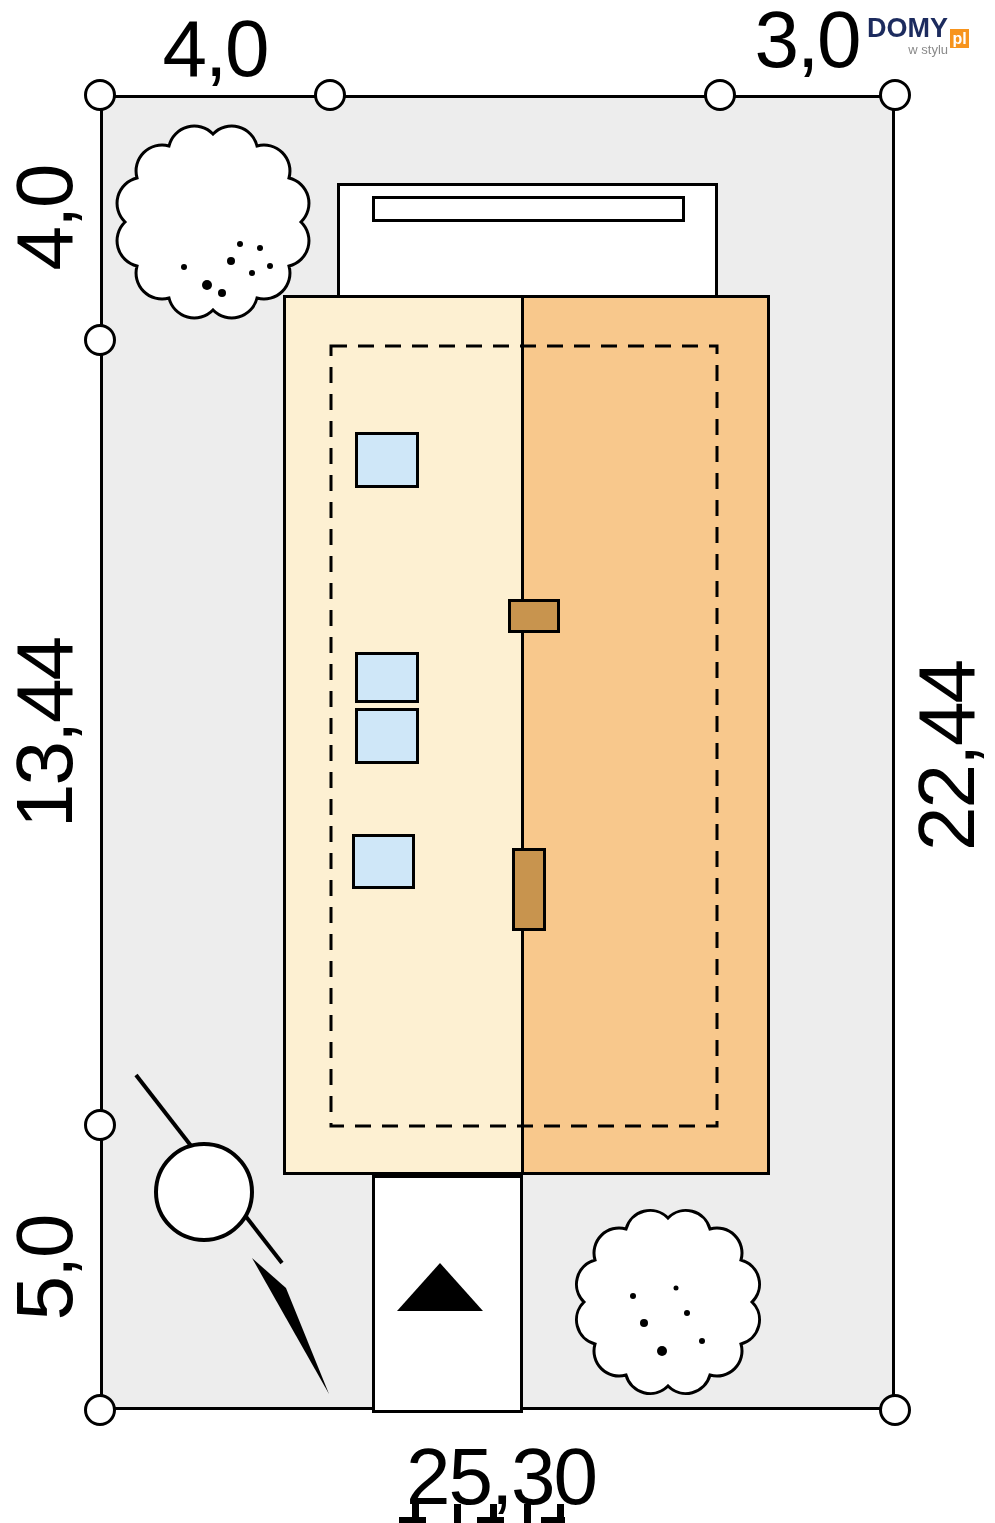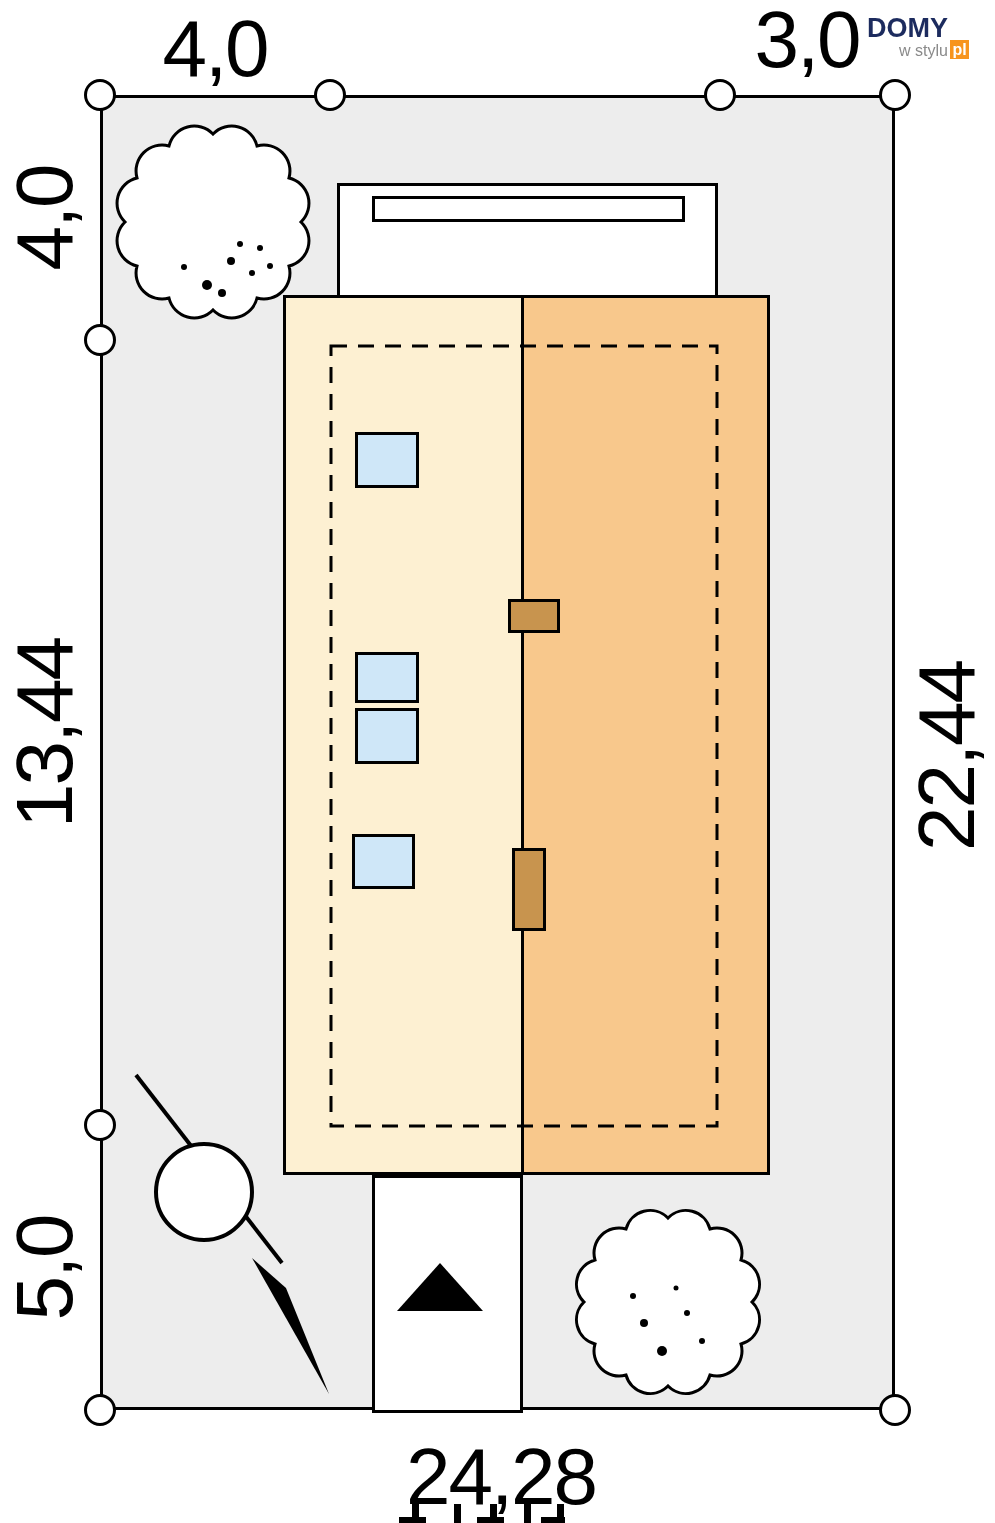--- a/index.html
+++ b/index.html
@@ -26,24 +26,24 @@
   .driveway{left:372px;top:1175px;width:151px;height:238px;background:#fff;border:3px solid var(--line,#000);}
   
   .dim-circle{width:32px;height:32px;border-radius:50%;background:#fff;
               border:3px solid var(--line,#000);transform:translate(-50%,-50%);}
   .dim-label{font-size:80px;letter-spacing:-2px;line-height:1;white-space:nowrap;
              transform:translate(-50%,-50%);}
   .dim-label.vert{transform:translate(-50%,-50%) rotate(-90deg);}
   
   .overlay{left:0;top:0;width:995px;height:1523px;pointer-events:none;}
   
-  .logo{position:absolute;top:15px;right:26px;display:flex;align-items:flex-end;gap:2px;}
+  .logo{position:absolute;top:15px;right:26px;display:flex;align-items:center;gap:2px;}
   .logo-col{display:flex;flex-direction:column;align-items:flex-end;}
   .logo-main{font-size:27px;font-weight:bold;color:var(--logo_navy,#1c2b5e);line-height:1;}
-  .logo-sub{font-size:16px;color:#8a8a8a;line-height:1;margin-top:1px;}
+  .logo-sub{font-size:13px;color:#8a8a8a;line-height:1;margin-top:1px;}
   .logo-tld{width:19px;height:19px;background:var(--logo_orange,#f7941d);color:#fff;
             font-size:16px;font-weight:bold;display:flex;align-items:center;justify-content:center;margin-top:6px;}
 </style>
 </head>
 <body>
 
 <div class="canvas">
 
   <div class="abs plot"></div>
 
@@ -127,21 +127,21 @@
 
   <div class="abs dim-label" style="left:215px;top:49px;">4,0</div>
   <div class="abs dim-label" style="left:807px;top:40px;">3,0</div>
 
   <div class="abs dim-label vert" style="left:45px;top:218px;">4,0</div>
   <div class="abs dim-label vert" style="left:45px;top:733px;">13,44</div>
   <div class="abs dim-label vert" style="left:45px;top:1268px;">5,0</div>
 
   <div class="abs dim-label vert" style="left:947px;top:756px;">22,44</div>
 
-  <div class="abs dim-label" style="left:501px;top:1477px;">24,28</div>
+  <div class="abs dim-label" style="left:501px;top:1477px;">25,30</div>
 
   <div class="logo">
     <div class="logo-col">
       <span class="logo-main">DOMY</span>
       <span class="logo-sub">w stylu</span>
     </div>
     <span class="logo-tld">pl</span>
   </div>
 
 </div>

